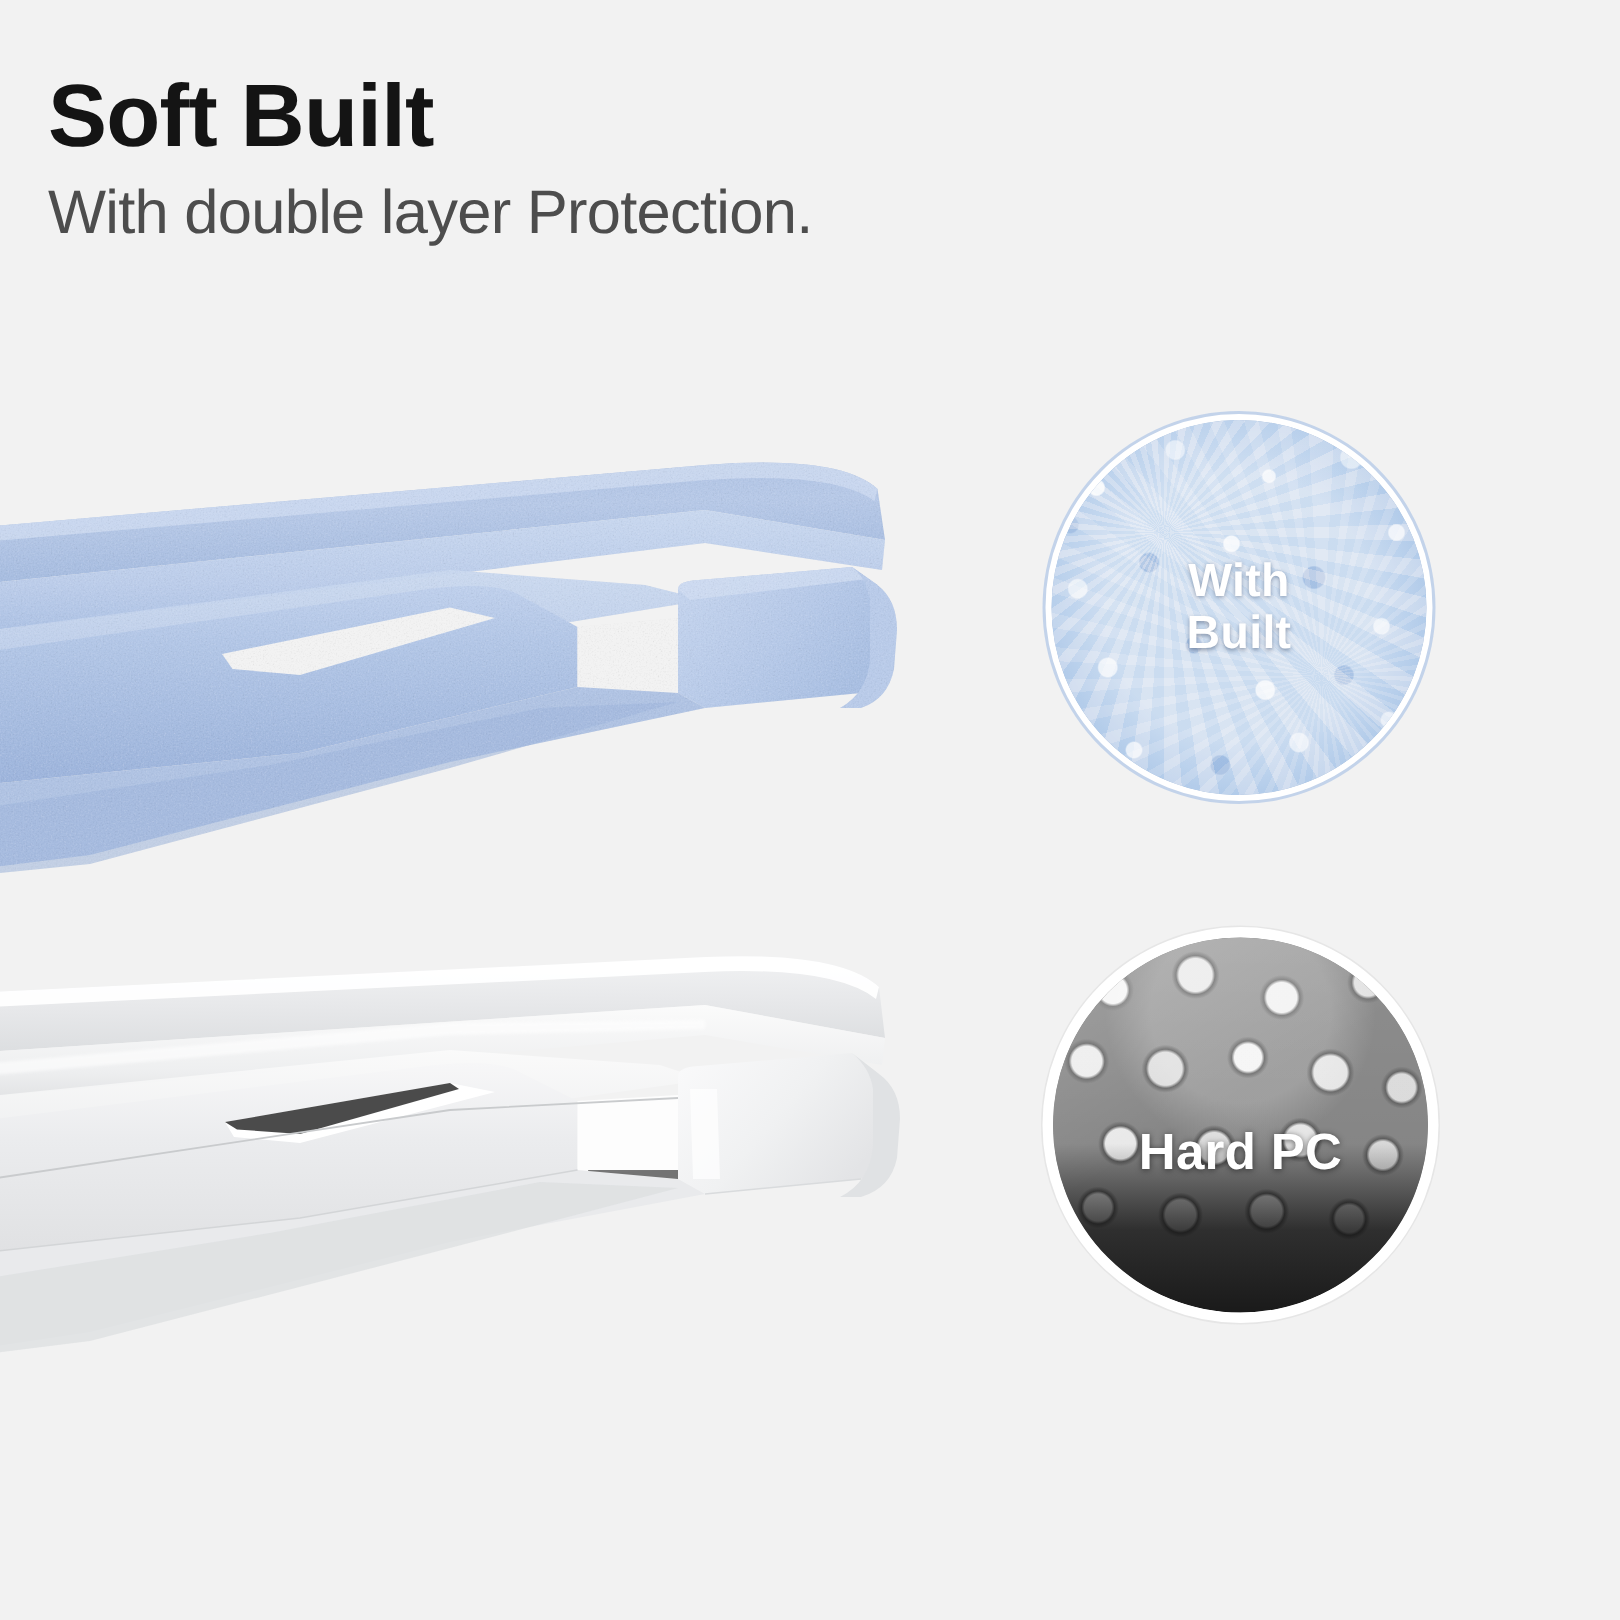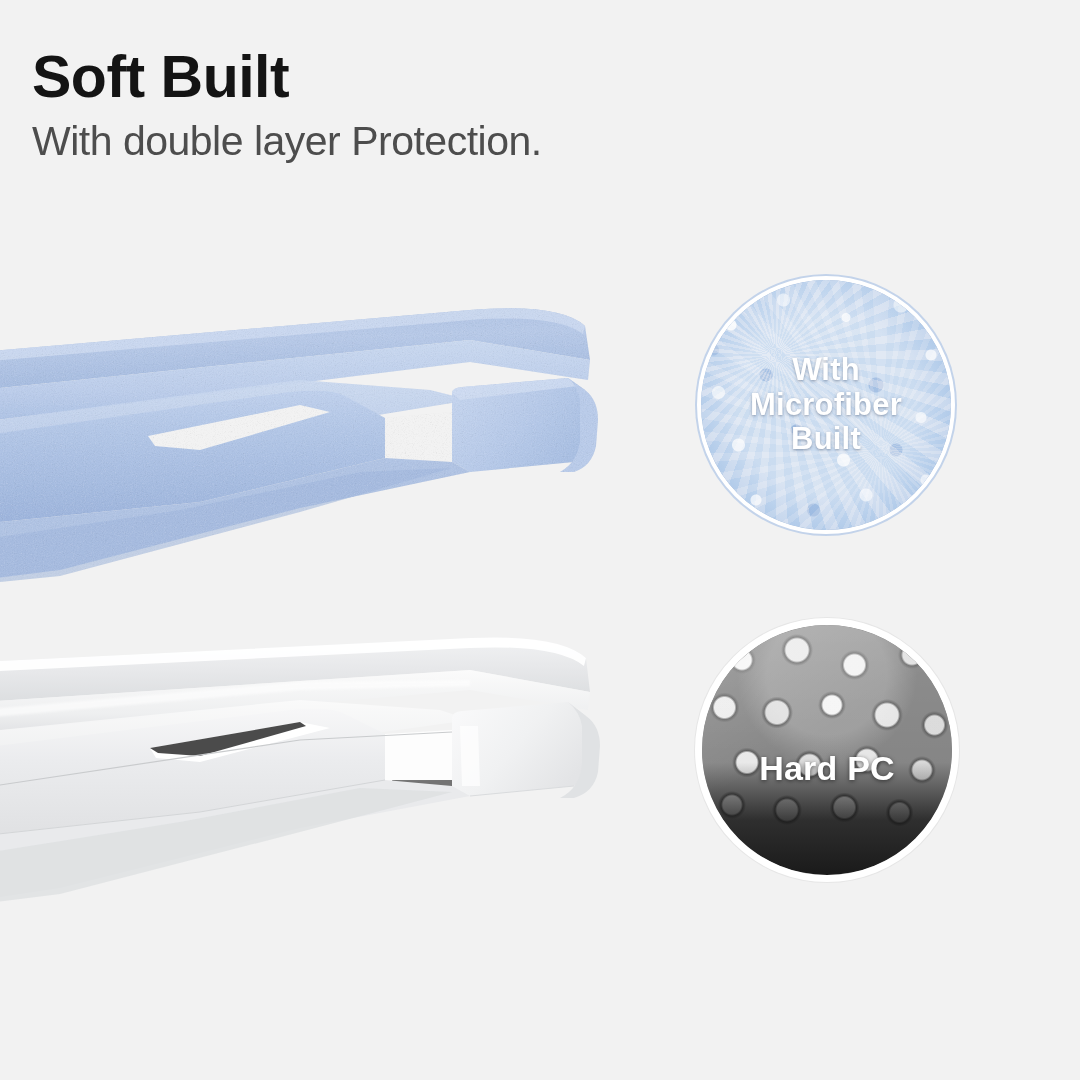--- a/index.html
+++ b/index.html
@@ -309,21 +309,20 @@
         <path d="M 470,556 L 574,546" stroke="#d9dbdd" stroke-width="1" fill="none"></path>
       </g>
     </svg>
   </div>
 
   <div class="callout callout-microfiber">
     <div class="texture tex-microfiber"></div>
     <div class="sheen"></div>
     <div class="label">
       <div>With</div>
-      <div>Microfiber</div>
       <div>Built</div>
     </div>
   </div>
 
   <div class="callout callout-hardpc">
     <div class="texture tex-hardpc"></div>
     <div class="sheen"></div>
     <div class="label">Hard PC</div>
   </div>
 

